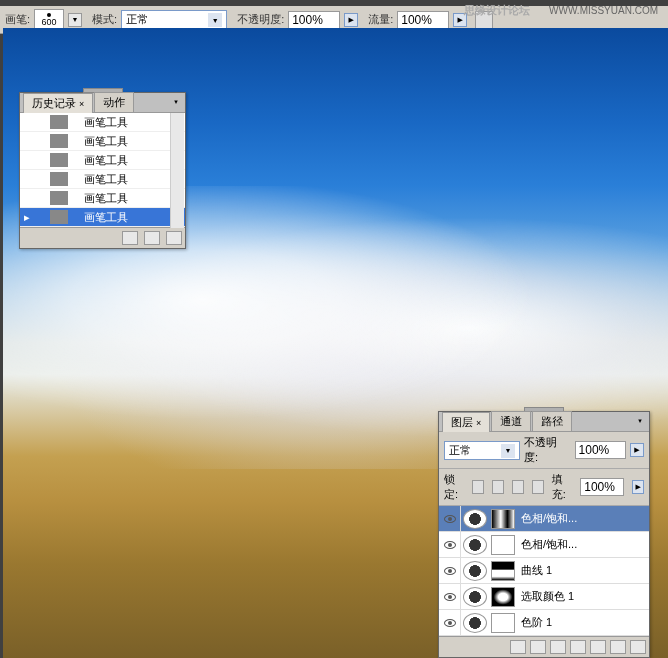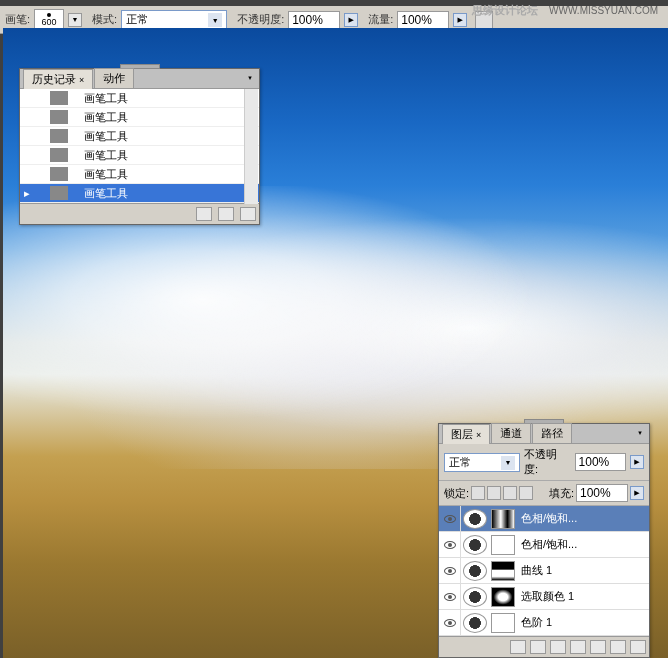--- a/index.html
+++ b/index.html
@@ -11,46 +11,46 @@
 .brush-dot { width: 4px; height: 4px; background: #000; border-radius: 50%; }
 .dropdown-btn { width: 14px; height: 14px; background: #e8e8e8; border: 1px solid #999; display: inline-flex; align-items: center; justify-content: center; font-size: 7px; }
 .select-box { background: #fff; border: 1px solid #7a9ac9; padding: 1px 4px; font-size: 11px; display: inline-flex; align-items: flex-end; }
 .select-box .arrow { margin-left: 30px; background: #dce4f0; width: 14px; height: 14px; display: flex; align-items: center; justify-content: center; font-size: 7px; }
 .num-input { background: #fff; border: 1px solid #999; padding: 1px 3px; font-size: 12px; width: 52px; }
 .arrow-btn { background: #dce4f0; border: 1px solid #7a9ac9; width: 14px; height: 14px; display: inline-flex; align-items: center; justify-content: center; font-size: 7px; }
 .airbrush-icon { width: 18px; height: 18px; background: #e0e0e0; border: 1px solid #999; }
 
 .watermark { position: absolute; top: 3px; right: 10px; color: #888; font-size: 11px; z-index: 5; }
 .watermark .bold { font-weight: bold; color: #aaa; }
-.watermark .url { color: #666; font-size: 10px; margin-left: 8px; }
+.watermark .url { color: #666; font-size: 10px; margin-left: 16px; }
 
 .canvas-area { position: absolute; top: 28px; left: 3px; right: 0; bottom: 0; background: linear-gradient(to bottom, #0a4a9e 0%, #1968c4 15%, #2a7fd8 25%, #5aa0e0 35%, #d8e0e0 50%, #e8ece8 55%, #c4a050 68%, #b89040 75%, #9a7830 85%, #7a6028 100%); overflow: hidden; }
 .sky-clouds { position: absolute; top: 25%; left: 0; right: 0; height: 45%; background: radial-gradient(ellipse at 30% 40%, rgba(255,255,255,0.95) 0%, rgba(255,255,255,0.7) 20%, transparent 50%), radial-gradient(ellipse at 70% 50%, rgba(255,255,255,0.9) 0%, rgba(240,240,245,0.6) 25%, transparent 55%), radial-gradient(ellipse at 50% 60%, rgba(220,220,230,0.8) 0%, transparent 60%); }
 
 .panel { position: absolute; background: #d4d0c8; border: 1px solid #666; box-shadow: 1px 1px 3px rgba(0,0,0,0.3); font-size: 11px; }
 .panel-tabs { display: flex; background: #c0c0c0; border-bottom: 1px solid #999; height: 20px; align-items: flex-end; padding-left: 3px; }
 .panel-tab { padding: 2px 8px; background: #d4d0c8; border: 1px solid #999; border-bottom: none; margin-right: 1px; cursor: pointer; position: relative; }
 .panel-tab.active { background: #e4e0d8; top: 1px; }
 .panel-tab .x { margin-left: 3px; font-size: 9px; }
 .panel-close { position: absolute; top: 2px; right: 2px; width: 14px; height: 14px; display: flex; align-items: center; justify-content: center; font-size: 7px; }
 .panel-grip { position: absolute; top: -5px; left: 50%; transform: translateX(-50%); width: 40px; height: 5px; background: #b0b0b0; border: 1px solid #888; }
 
-.history-panel { top: 68px; left: 19px; width: 241px; }
+.history-panel { top: 92px; left: 19px; width: 167px; }
 .history-list { background: #fff; max-height: 130px; overflow: hidden; }
 .history-item { display: flex; align-items: center; padding: 2px 4px; border-bottom: 1px solid #eee; height: 19px; gap: 10px; }
 .history-item.selected { background: #3875d7; color: #fff; }
 .history-check { width: 16px; }
 .history-icon { width: 18px; height: 14px; background: #888; margin-right: 6px; display: inline-block; }
 .history-scroll { position: absolute; right: 1px; top: 20px; bottom: 20px; width: 14px; background: #e8e8e8; border-left: 1px solid #ccc; }
 .history-footer { display: flex; justify-content: flex-end; padding: 3px; gap: 6px; background: #d4d0c8; border-top: 1px solid #999; }
 .footer-icon { width: 16px; height: 14px; background: #e8e8e8; border: 1px solid #999; }
 
 .layers-panel { bottom: 0; right: 18px; width: 212px; }
 .layers-controls { padding: 3px 5px; display: flex; align-items: center; gap: 4px; border-bottom: 1px solid #aaa; }
-.layers-lock-row { padding: 3px 5px; display: flex; align-items: center; gap: 2px; border-bottom: 1px solid #aaa; font-size: 11px; }
+.layers-lock-row { padding: 3px 5px; display: flex; align-items: center; gap: 8px; border-bottom: 1px solid #aaa; font-size: 11px; }
 .lock-icon { width: 14px; height: 14px; background: #e0e0e0; border: 1px solid #999; display: inline-block; }
 .layers-list { background: #fff; }
 .layer-item { display: flex; align-items: center; border-bottom: 1px solid #ddd; height: 26px; }
 .layer-item.selected { background: #5a7fb8; color: #fff; }
 .layer-eye { width: 22px; height: 100%; border-right: 1px solid #ddd; display: flex; align-items: center; justify-content: center; }
 .eye-icon { width: 12px; height: 8px; border: 1px solid #555; border-radius: 50%; position: relative; }
 .eye-icon::after { content: ''; position: absolute; top: 1px; left: 3px; width: 4px; height: 4px; background: #555; border-radius: 50%; }
 .layer-thumb { width: 24px; height: 20px; background: #fff; border: 1px solid #999; margin: 0 2px; }
 .layer-thumb.adj { background: radial-gradient(circle, #333 40%, #fff 41%); border-radius: 50%; }
 .layer-mask { width: 24px; height: 20px; border: 1px solid #999; margin: 0 2px; }

